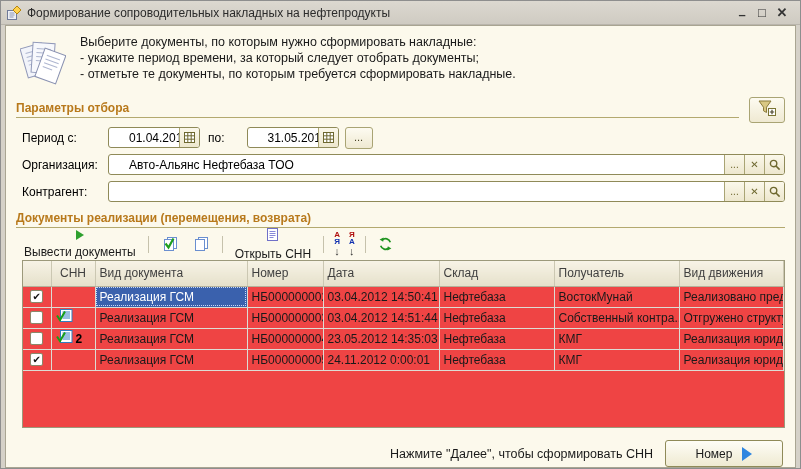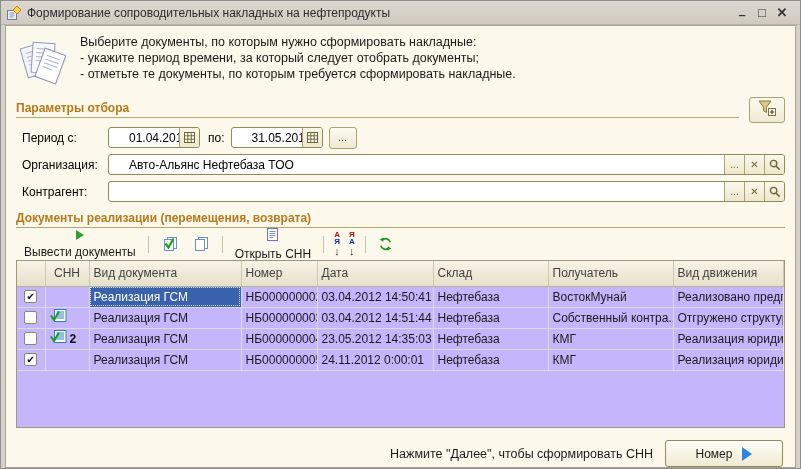--- a/index.html
+++ b/index.html
@@ -50,21 +50,21 @@
     position:absolute; right:0; top:-4px; width:36px; height:26px;
     border:1px solid #A9A474; border-radius:3px;
     background:linear-gradient(#FDFBF1,#EFE9D2);
     display:flex; align-items:center; justify-content:center; cursor:default;
   }
 
   
   .form-rows { padding:6px 10px 2px 16px; }
   .form-row { display:flex; align-items:center; height:27px; }
   .form-label { width:86px; font-size:12px; color:#000; flex:0 0 86px; }
-  .mid-label { font-size:12px; color:#000; margin:0 6px 0 8px; }
+  .mid-label { font-size:12px; color:#000; margin:0 22px 0 8px; }
 
   .field {
     display:flex; align-items:stretch; height:21px;
     border:1px solid #8F8A58; border-radius:3px; background:#FFF; overflow:hidden;
   }
   .field-text { flex:1; font-size:12px; color:#000; padding:3px 4px 0 4px; white-space:nowrap; overflow:hidden;margin-left:16px; }
   .field-btn {
     width:20px; border-left:1px solid #A9A474;
     background:linear-gradient(#FBF8EA,#EDE7CE);
     display:flex; align-items:center; justify-content:center;
@@ -86,22 +86,22 @@
   .tb-btn { display:flex; align-items:center; gap:5px; padding:2px 4px; font-size:12px; color:#1A1A1A; cursor:default;flex-direction:column; }
   .tb-sep { width:1px; height:17px; background:#C6C2AC; margin:0 3px; }
   .play-ic { width:0; height:0; border-left:8px solid #2EA02E; border-top:5px solid transparent; border-bottom:5px solid transparent; }
   .sort-wrap { display:flex; align-items:center; gap:1px; padding:1px 2px; }
   .sort-ic { display:inline-flex; flex-direction:column; line-height:7px; font-size:8px; font-weight:bold; }
   .sort-ic .t { color:#B01010; } .sort-ic .b { color:#1030B0; }
   .sort-arrow { font-size:11px; color:#333; line-height:11px; }
 
   
   .table-wrap {
-    margin:2px 10px 0 10px; height:168px;
-    border:1px solid #9C997B; background:#c4b5fd; overflow:hidden;
+    margin:2px 10px 0 16px; height:168px;
+    border:1px solid #9C997B; background:#ef4444; overflow:hidden;
   }
   table { border-collapse:collapse; table-layout:fixed; width:100%; }
   th {
     height:25px; background:linear-gradient(#F7F3E6,#E5E0CA);
     font-size:12px; font-weight:normal; color:#3F3F3F; text-align:left;
     padding:0 4px; border-right:1px solid #CBC7B2; border-bottom:1px solid #B5B19A;
     white-space:nowrap; overflow:hidden;
   }
   th.center { text-align:center; }
   td {

